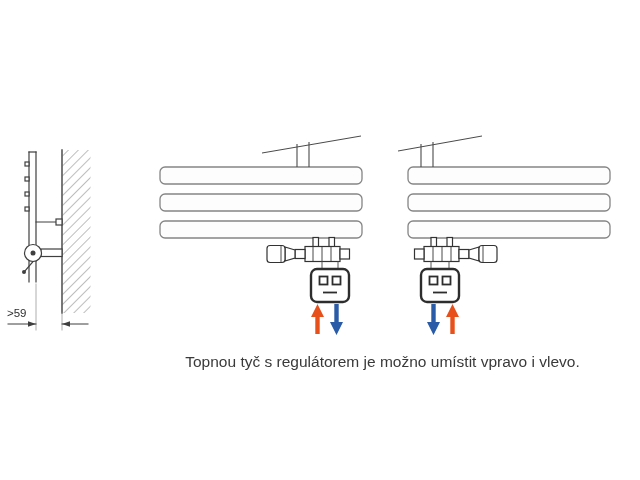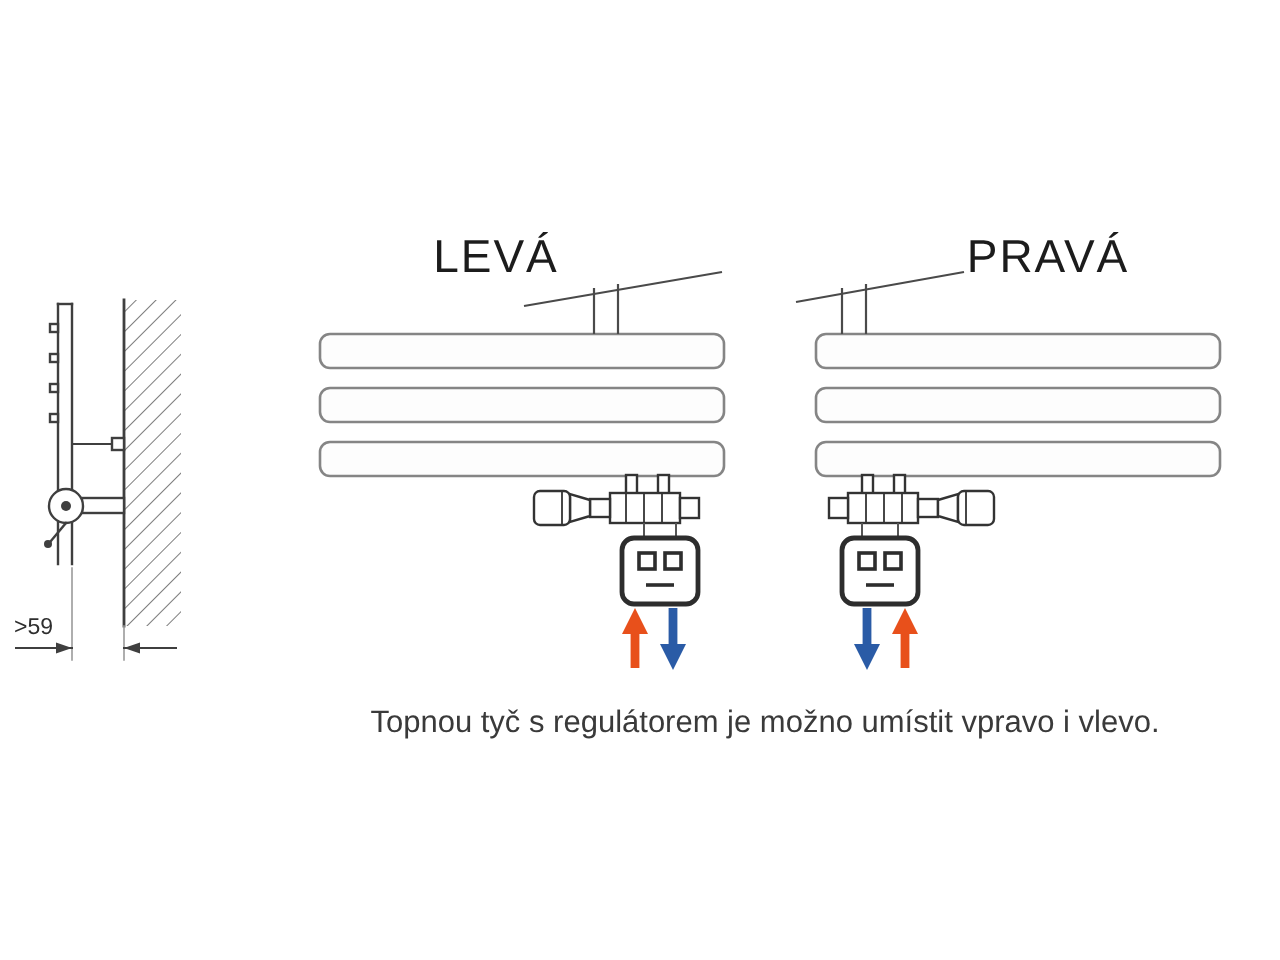--- a/index.html
+++ b/index.html
@@ -151,17 +151,15 @@
         <rect x="429.5" y="276.5" width="8" height="8" fill="#ffffff" stroke="#2d2d2d" stroke-width="1.8"></rect>
         <rect x="442.5" y="276.5" width="8" height="8" fill="#ffffff" stroke="#2d2d2d" stroke-width="1.8"></rect>
         <line x1="433" y1="292.5" x2="447" y2="292.5" stroke="#2d2d2d" stroke-width="1.8"></line>
       </g>
 
       <path d="M433.5 335 L427 322 L431.3 322 L431.3 304 L435.7 304 L435.7 322 L440 322 Z" fill="#2a5ba6"></path>
       <path d="M452.5 304 L459 317 L454.7 317 L454.7 334 L450.3 334 L450.3 317 L446 317 Z" fill="#e8501b"></path>
     </g>
   </svg>
 
-  <div id="leva-title" class="variant-title">LEVÁ</div>
-  <div id="prava-title" class="variant-title">PRAVÁ</div>
   <div class="caption">Topnou tyč s regulátorem je možno umístit vpravo i vlevo.</div>
 
 </div>
 
 </body></html>

